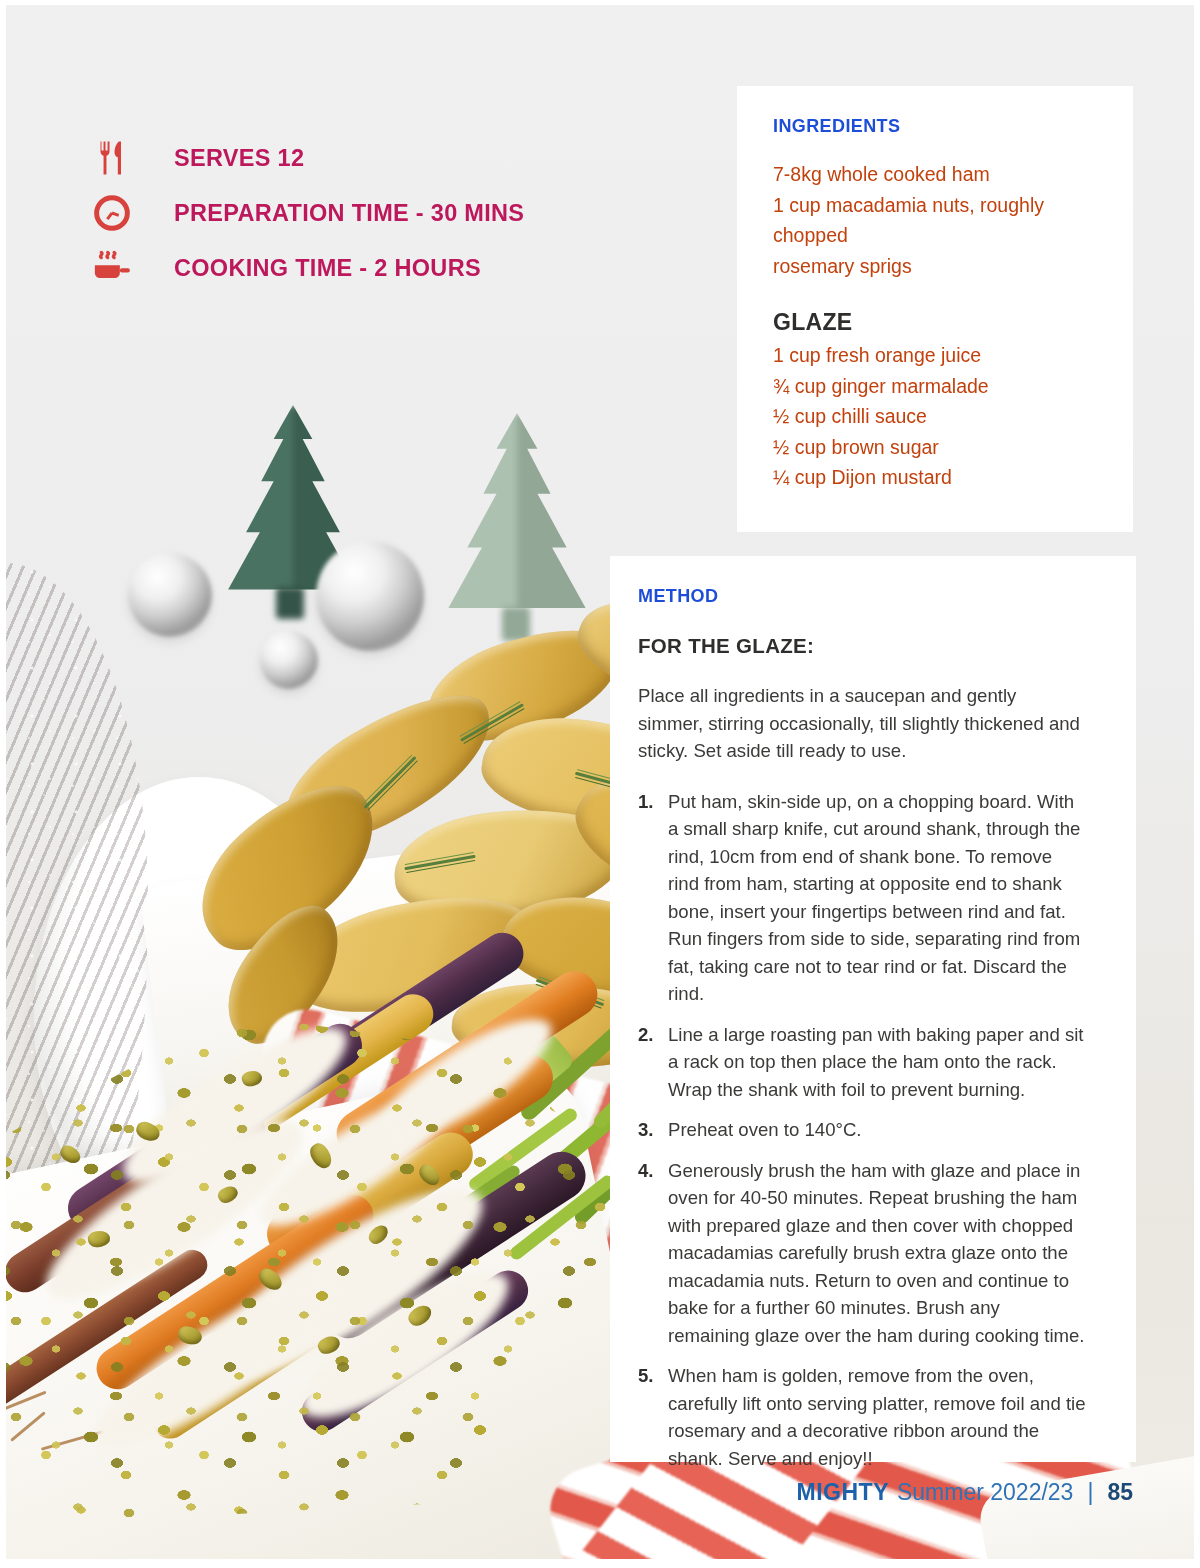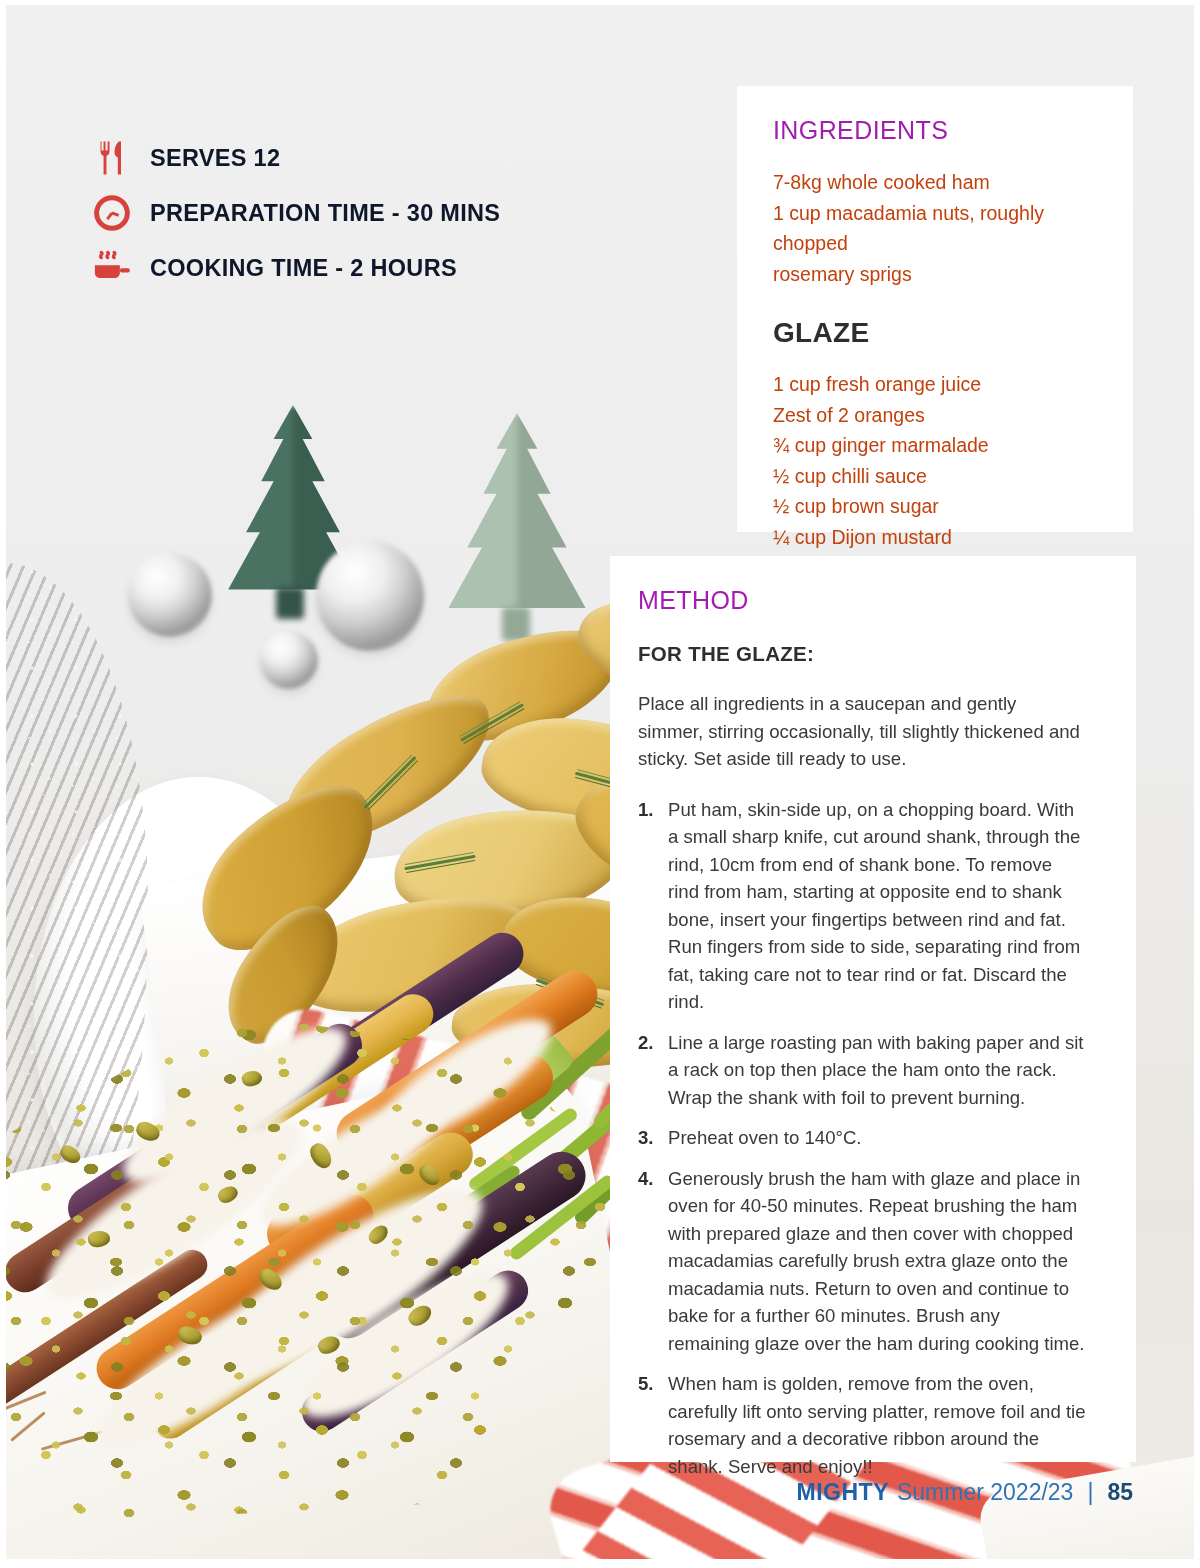--- a/index.html
+++ b/index.html
@@ -164,29 +164,29 @@
   .towel-fold { position:absolute; left:548px; top:1430px; width:320px; height:170px; transform:rotate(-52deg);
     border-radius:30px 60px 30px 60px; filter:blur(1px);
     background:repeating-linear-gradient(80deg,#ffffff 0 30px,#e66355 30px 54px); }
   .marble-corner { position:absolute; left:980px; top:1466px; width:260px; height:140px; transform:rotate(-10deg);
     background:linear-gradient(180deg,#fbfaf7,#f1eee7); border-radius:30px 0 0 0; }
 
   
   .info { position:absolute; left:92px; top:138px; }
   .info-row { display:flex; align-items:center; margin-bottom:15px; height:40px; }
   .info-icon { width:40px; height:40px; flex:0 0 40px; display:flex; align-items:center; justify-content:center; }
-  .info-label { margin-left:18px; font-size:23.5px; font-weight:bold; color:#0f172a; letter-spacing:.3px; }
+  .info-label { margin-left:42px; font-size:23.5px; font-weight:bold; color:#be185d; letter-spacing:.3px; }
 
   
   .ingredients-box { position:absolute; left:737px; top:86px; width:396px; height:446px;
     background:#ffffff; padding:30px 30px 0 36px; }
-  .red-title { font-size:25px; font-weight:normal; color:#a21caf; letter-spacing:.4px; }
+  .red-title { font-size:18px; font-weight:bold; color:#1d4ed8; letter-spacing:.4px; }
   .ing-list { margin-top:22px; }
   .ing-line { font-size:19.5px; line-height:30.5px; color:#c2410c; }
-  .glaze-head { margin-top:28px; font-size:28px; font-weight:bold; color:#2f2e2c; letter-spacing:.3px; margin-bottom:20px; }
+  .glaze-head { margin-top:28px; font-size:23px; font-weight:bold; color:#2f2e2c; letter-spacing:.3px; margin-bottom:4px; }
 
   
   .method-panel { position:absolute; left:610px; top:556px; width:526px; height:906px;
     background:#ffffff; padding:30px 50px 0 28px; }
   .glaze-sub { margin-top:27px; font-size:20.5px; font-weight:bold; color:#2f2e2c; letter-spacing:.3px; }
   .method-par { margin-top:24px; font-size:18.6px; line-height:27.5px; color:#3b3a38; }
   .steps { margin-top:23px; }
   .step { display:flex; margin-bottom:13px; }
   .step-num { font-weight:bold; color:#2f2e2c; font-size:18.6px; line-height:27.5px; flex:0 0 30px; }
   .step-text { font-size:18.6px; line-height:27.5px; color:#3b3a38; }
@@ -338,21 +338,20 @@
   <div class="ingredients-box">
     <div class="red-title">INGREDIENTS</div>
     <div class="ing-list">
       <div class="ing-line">7-8kg whole cooked ham</div>
       <div class="ing-line">1 cup macadamia nuts, roughly chopped</div>
       <div class="ing-line">rosemary sprigs</div>
     </div>
     <div class="glaze-head">GLAZE</div>
     <div class="ing-list" style="margin-top:0;">
       <div class="ing-line">1 cup fresh orange juice</div>
-      <div class="ing-line">Zest of 2 oranges</div>
       <div class="ing-line">¾ cup ginger marmalade</div>
       <div class="ing-line">½ cup chilli sauce</div>
       <div class="ing-line">½ cup brown sugar</div>
       <div class="ing-line">¼ cup Dijon mustard</div>
     </div>
   </div>
 
   <div class="method-panel">
     <div class="red-title">METHOD</div>
     <div class="glaze-sub">FOR THE GLAZE:</div>

